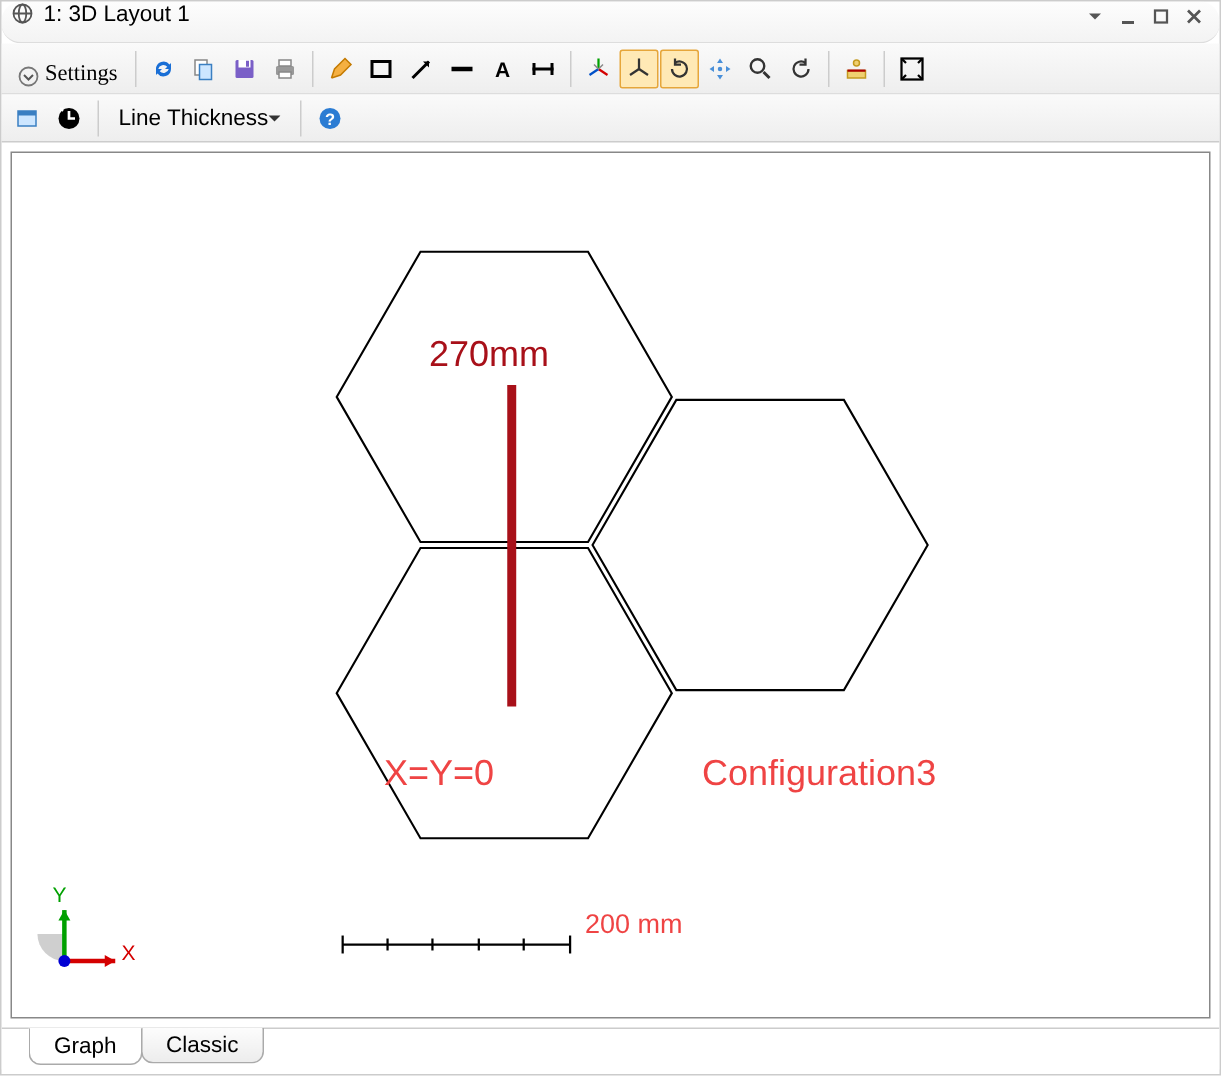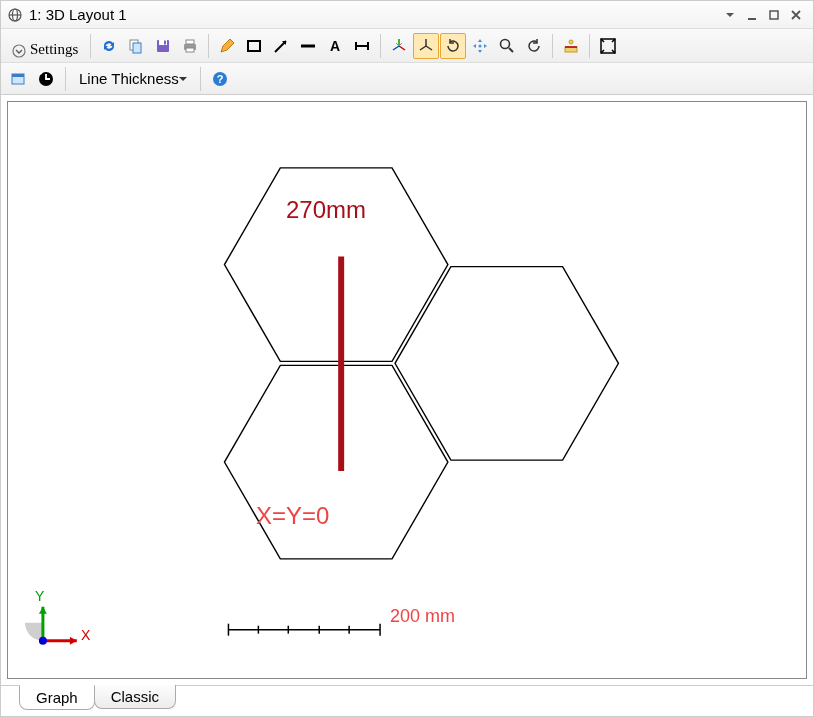--- a/index.html
+++ b/index.html
@@ -7,25 +7,25 @@
       font-family: "Segoe UI", Tahoma, sans-serif;
       font-size: 13px;
       background: #fff;
       width: 814px;
       height: 717px;
       overflow: hidden;
       border: 1px solid #ccc;
     }
     .titlebar {
       display: flex;
-      align-items: center;
       height: 28px;
       padding: 0 6px;
       background: linear-gradient(#fdfdfd, #f3f3f3);
       border-bottom: 1px solid #ddd;
+      border-radius: 13px;
     }
     .titlebar .app-icon { width: 16px; height: 16px; margin-right: 6px; }
     .titlebar .title { flex: 0 0 auto; font-size: 15px; }
     .titlebar .spacer { flex: 1; }
     .titlebar .win-btn {
       width: 22px; height: 20px; display: flex; align-items: center; justify-content: center;
       cursor: pointer; color: #444; font-size: 14px;
     }
     .toolbar {
       display: flex;
@@ -324,22 +324,23 @@
     <g transform="translate(35,540)">
       <path d="M0 0 A18 18 0 0 1 -18 -18 L0 -18 Z" fill="#bbb" opacity="0.7"></path>
       <line x1="0" y1="0" x2="34" y2="0" stroke="#d40000" stroke-width="3"></line>
       <polygon points="34,0 27,-4 27,4" fill="#d40000"></polygon>
       <line x1="0" y1="0" x2="0" y2="-34" stroke="#00a000" stroke-width="3"></line>
       <polygon points="0,-34 -4,-27 4,-27" fill="#00a000"></polygon>
       <circle cx="0" cy="0" r="4" fill="#0000d4"></circle>
     </g>
   </svg>
 
-  <div class="annot red" style="left:278px; top:94px;">270mm</div>
+  <div class="annot red" style="left:278px; top:121px;">270mm</div>
   <div class="annot" style="left:248px; top:400px;">X=Y=0</div>
+  <div class="annot" style="left:460px; top:400px;">Configuration3</div>
   <div class="annot" style="left:382px; top:504px; font-size:18px;">200 mm</div>
   <div class="annot" style="left:73px; top:525px; font-size:14px; color:#d40000;">X</div>
   <div class="annot" style="left:27px; top:486px; font-size:14px; color:#00a000;">Y</div>
 </div>
 
 <div class="tabstrip">
   <div class="tab active"><span>Graph</span></div>
   <div class="tab"><span>Classic</span></div>
 </div>
 

